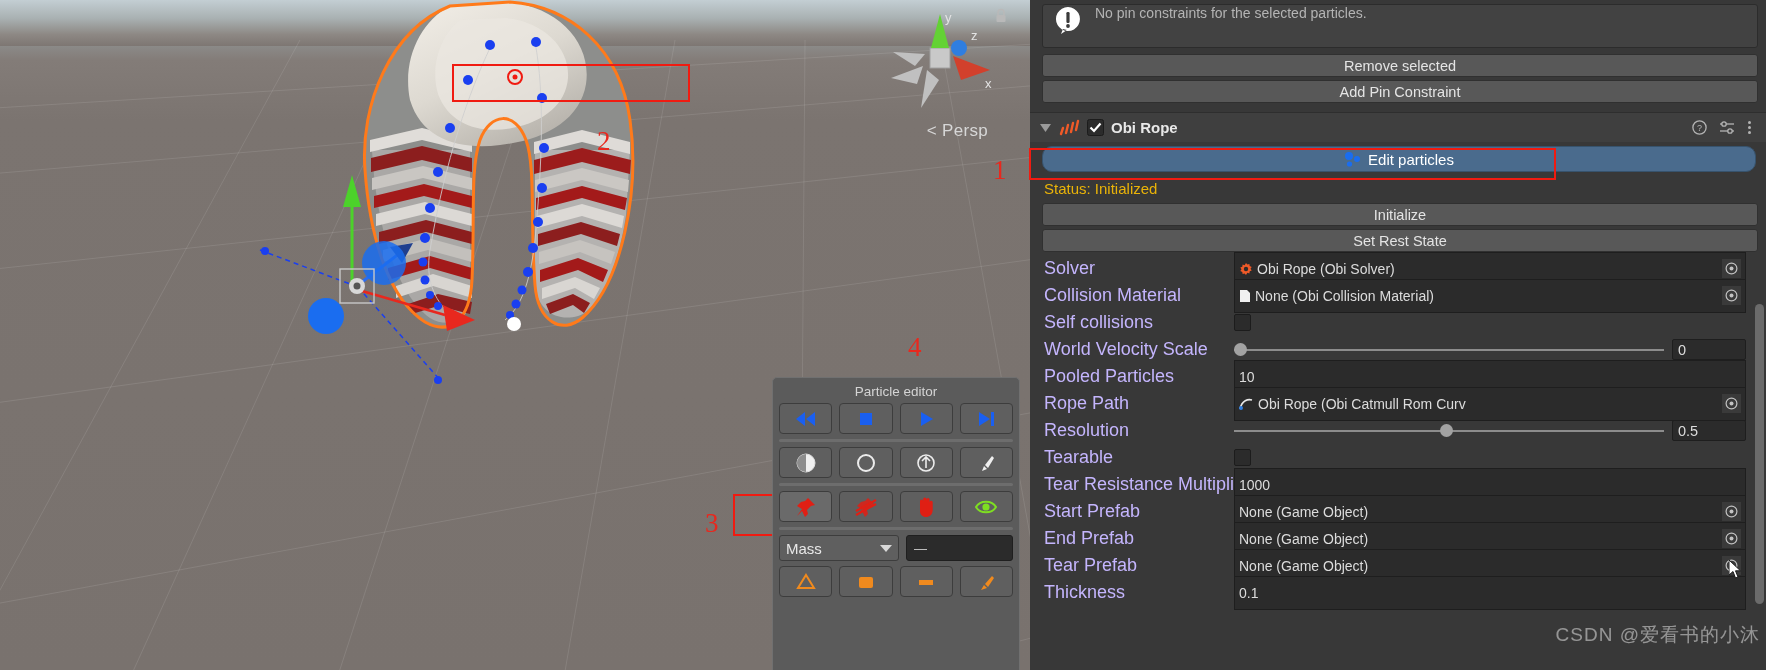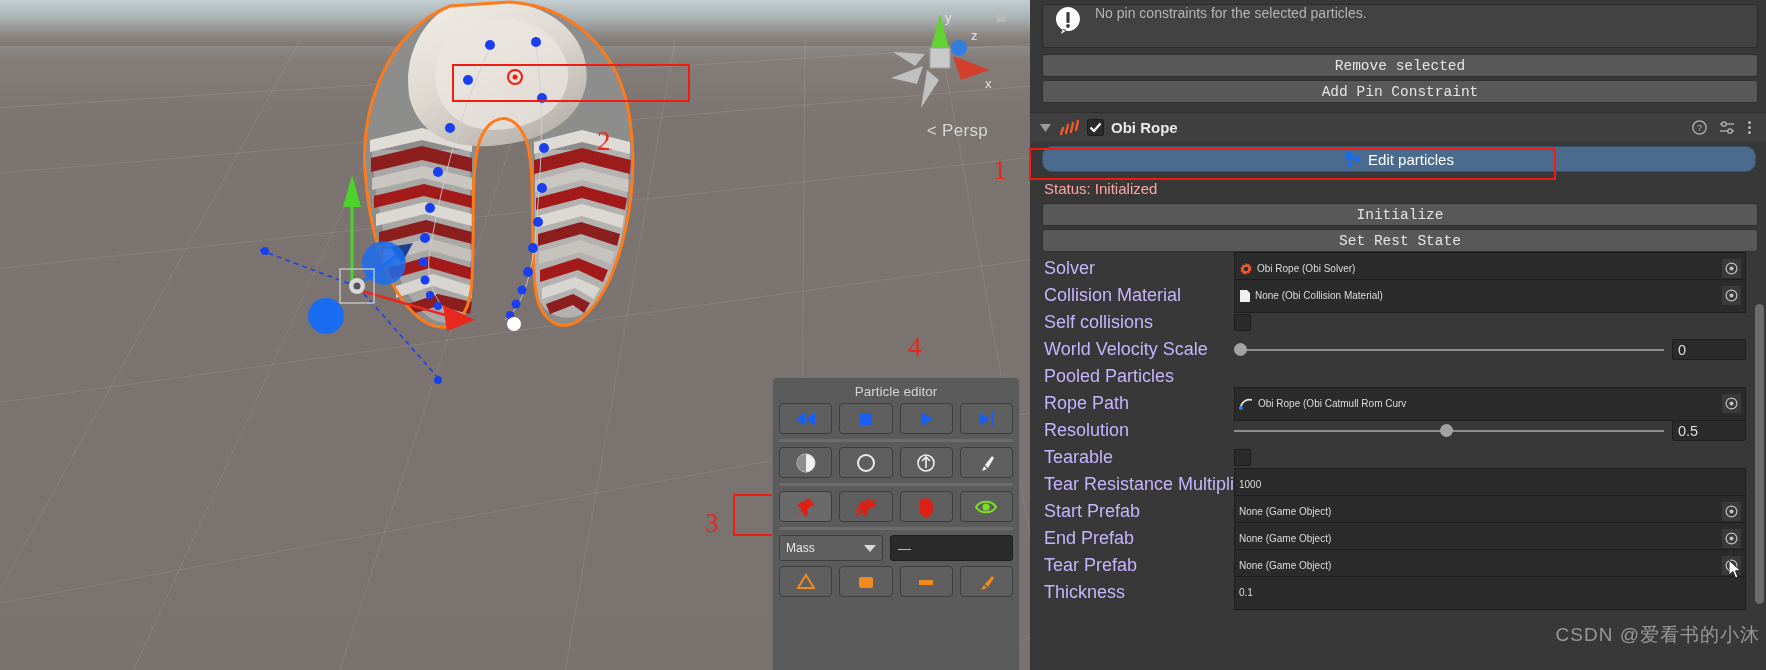--- a/index.html
+++ b/index.html
@@ -45,22 +45,22 @@
   #pe-title { text-align:center; color:#d4d4d4; font-size:13.5px; padding:2px 0 4px; }
   .pe-row { display:flex; gap:7px; margin-bottom:5px; }
   .pe-sep { height:3px; background:#6d6d6d; border-radius:2px; margin:0 0 5px 0; }
   .pe-btn {
     flex:1; height:31px; background:#5f5f5f; border:1px solid #3d3d3d;
     border-radius:4px; display:flex; align-items:center; justify-content:center;
   }
   .pe-btn.active { background:#6a6a6a; }
   .pe-bottom { display:flex; gap:7px; margin-bottom:5px; }
   .pe-select {
-    width:104px; height:26px; background:#5f5f5f; border:1px solid #3d3d3d;
-    border-radius:3px; color:#e8e8e8; font-size:12px; display:flex;
+    width:120px; height:26px; background:#5f5f5f; border:1px solid #3d3d3d;
+    border-radius:3px; color:#e8e8e8; font-size:15px; display:flex;
     align-items:center; padding:0 6px; justify-content:space-between;
   }
   .pe-field {
     flex:1; height:26px; background:#2b2b2b; border:1px solid #1f1f1f;
     border-radius:3px; display:flex; align-items:center; padding:0 7px;
     color:#cfcfcf; font-size:13px;
   }
 
   
   #inspector {
@@ -72,42 +72,42 @@
   .helpbox {
     margin:4px 8px 6px 12px; background:#424242; border:1px solid #2c2c2c;
     border-radius:3px; height:44px; display:flex; 
     padding:0 10px; gap:12px;
   }
   .helpbox .txt { color:#b4b4b4; font-size:14px; }
 
   .wide-btn {
     margin:0 8px 3px 12px; height:23px; background:#585858; border:1px solid #303030;
     border-radius:3px; color:#e4e4e4; font-size:14.5px;
-    display:flex; align-items:center; justify-content:center;font-family:Liberation Mono, monospace;
+    display:flex; align-items:center; justify-content:center;
   }
 
   .comp-header {
     margin-top:9px; background:#3f3f3f; border-top:1px solid #2e2e2e;
     height:30px; display:flex; align-items:center; padding-left:10px; gap:7px;
   }
   .comp-header .title { color:#e8e8e8; font-weight:bold; font-size:15px; }
   .hdr-icons { margin-left:auto; display:flex; gap:12px; padding-right:14px; align-items:center; }
 
   .edit-particles {
     margin:4px 10px 4px 12px; height:26px; background:#4a6b8d; border:1px solid #37536d;
     border-radius:10px; color:#ffffff; font-size:15px;
     display:flex; align-items:center; justify-content:center; gap:7px;
   }
-  .status-line { padding:4px 16px 6px 14px; color:#fca5a5; font-size:15px; }
+  .status-line { padding:4px 16px 6px 14px; color:#eab308; font-size:15px; }
 
   .prow { display:flex; align-items:center; height:27px; padding-left:14px; padding-right:20px; }
   .plabel { width:190px; color:#c4b5fd; font-size:18px; white-space:nowrap; overflow:hidden; }
   .pfield {
     flex:1; height:34px; background:#2b2b2b; border:1px solid #1e1e1e; border-radius:0;
-    display:flex; align-items:center; padding:0 4px; color:#dcdcdc; font-size:10px; gap:4px;
+    display:flex; align-items:center; padding:0 4px; color:#dcdcdc; font-size:14px; gap:4px;
     position:relative;
   }
   .pfield .objpick {
     margin-left:auto; width:19px; height:19px; background:#3a3a3a;
     display:flex; align-items:center; justify-content:center; flex:none;
   }
   .pcheck { width:17px; height:17px; background:#2b2b2b; border:1px solid #1c1c1c; border-radius:2px; }
   .pslider { flex:1; display:flex; align-items:center; gap:0; position:relative; height:21px; }
   .track { position:absolute; left:0; right:0; top:10px; height:2px; background:#8c8c8c; }
   .knob { position:absolute; width:13px; height:13px; border-radius:50%; background:#a2a2a2; top:4px; }
@@ -520,20 +520,21 @@
         <div class="plabel">World Velocity Scale</div>
         <div class="pslider">
           <span class="track"></span>
           <span class="knob" style="left:0px;"></span>
         </div>
         <div class="snum">0</div>
       </div>
 
       <div class="prow">
         <div class="plabel">Pooled Particles</div>
+        <div class="pfield plain">10</div>
       </div>
 
       <div class="prow">
         <div class="plabel">Rope Path</div>
         <div class="pfield">
           <svg width="15" height="14" viewBox="0 0 15 14">
             <path d="M1,12 C3,3 9,2 13,3" fill="none" stroke="#e8e8e8" stroke-width="1.6"></path>
             <circle cx="2" cy="11" r="2" fill="#2f7ee0"></circle>
           </svg>
           <span>Obi Rope (Obi Catmull Rom Curv</span>

